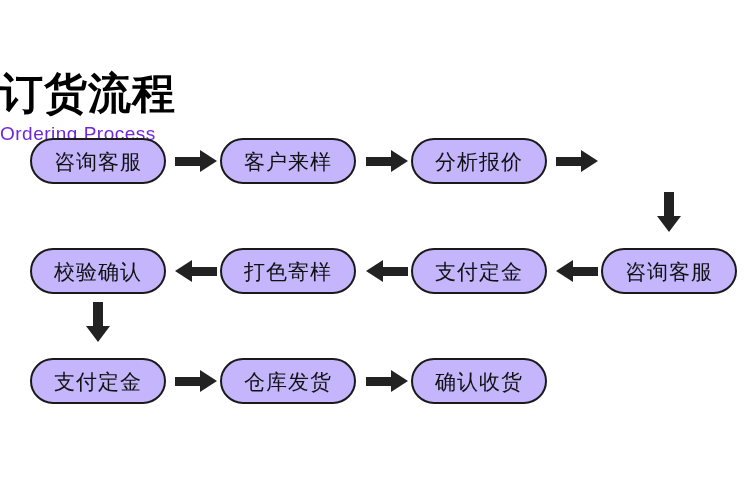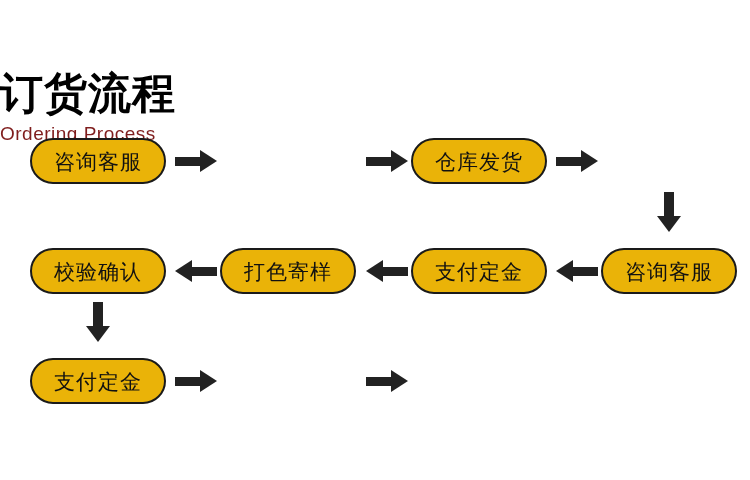--- a/index.html
+++ b/index.html
@@ -33,21 +33,21 @@
     font-size: 43px;
     font-weight: bold;
     color: #000000;
     letter-spacing: 1px;
     line-height: 50px;
     white-space: nowrap;
   }
   .subtitle {
     font-size: 19px;
     font-weight: normal;
-    color: #7f1d1d;
+    color: #6d28d9;
     letter-spacing: 0.5px;
     line-height: 26px;
     margin-top: 3px;
     white-space: nowrap;
   }
 
   
   .row {
     position: absolute;
     left: 0;
@@ -59,21 +59,21 @@
   .row-3 { top: 358px; }
 
   .node {
     position: absolute;
     top: 0;
     width: 136px;
     height: 46px;
     box-sizing: border-box;
     border: 2px solid #1a1a1a;
     border-radius: 24px;
-    background: #eab308;
+    background: #c4b5fd;
     display: flex;
     align-items: center;
     justify-content: center;
   }
   .node-label {
     font-size: 21px;
     font-weight: normal;
     color: #111111;
     letter-spacing: 1px;
     line-height: 21px;
@@ -160,26 +160,29 @@
   </div>
 
   <div class="row row-1">
     <div class="node col-1">
       <span class="node-label">咨询客服</span>
     </div>
     <div class="arrow-h right ah-1">
       <span class="shaft"></span>
         <span class="head"></span>
     </div>
+    <div class="node col-2">
+      <span class="node-label">客户来样</span>
+    </div>
     <div class="arrow-h right ah-2">
       <span class="shaft"></span>
         <span class="head"></span>
     </div>
     <div class="node col-3">
-      <span class="node-label">仓库发货</span>
+      <span class="node-label">分析报价</span>
     </div>
     <div class="arrow-h right ah-3">
       <span class="shaft"></span>
         <span class="head"></span>
     </div>
   </div>
 
   <div class="arrow-v av-right">
     <span class="shaft"></span>
       <span class="head"></span>
@@ -218,19 +221,25 @@
   </div>
 
   <div class="row row-3">
     <div class="node col-1">
       <span class="node-label">支付定金</span>
     </div>
     <div class="arrow-h right ah-1">
       <span class="shaft"></span>
         <span class="head"></span>
     </div>
+    <div class="node col-2">
+      <span class="node-label">仓库发货</span>
+    </div>
     <div class="arrow-h right ah-2">
       <span class="shaft"></span>
         <span class="head"></span>
     </div>
+    <div class="node col-3">
+      <span class="node-label">确认收货</span>
+    </div>
   </div>
 
 </div>
 
 </body></html>

